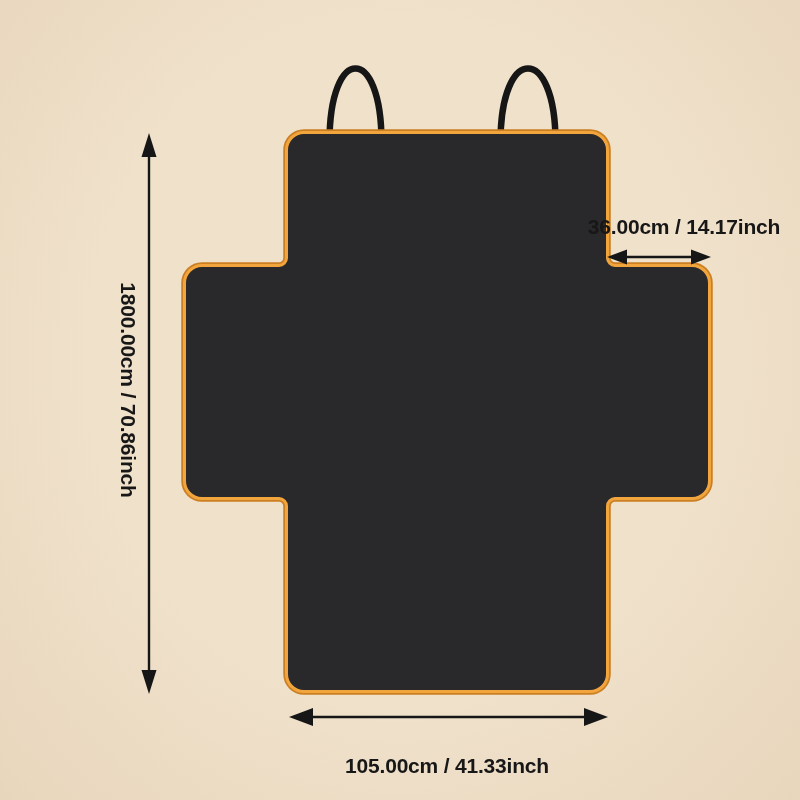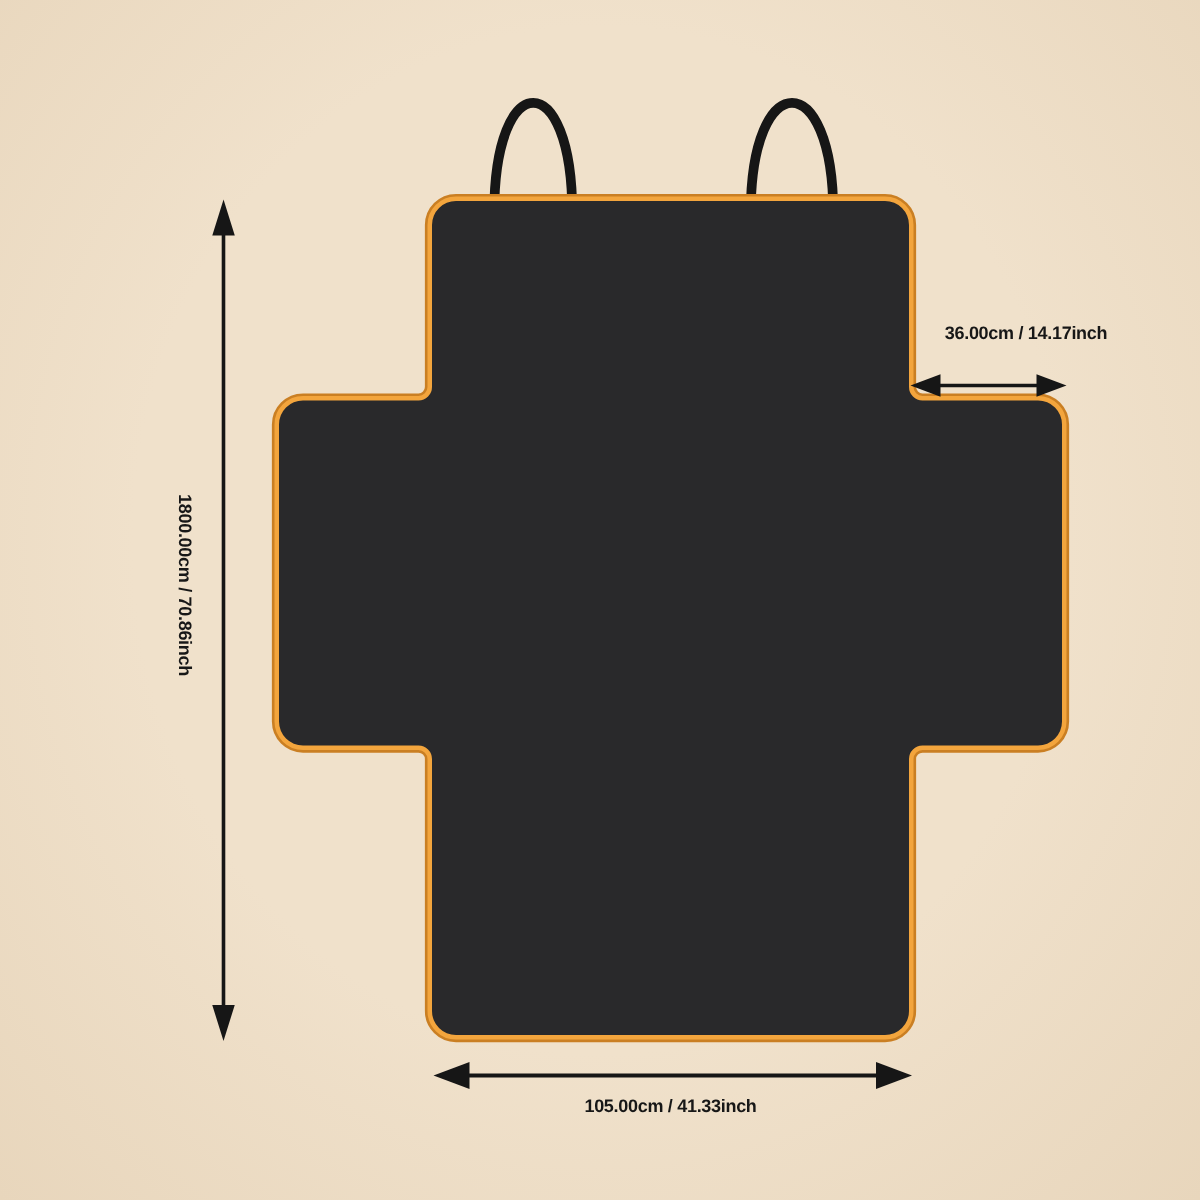--- a/index.html
+++ b/index.html
@@ -18,39 +18,39 @@
     position: absolute;
     left: 0;
     top: 0;
     width: 800px;
     height: 800px;
     display: block;
   }
   .dim-label {
     position: absolute;
     color: #171717;
-    font-size: 12px;
+    font-size: 21px;
     font-weight: 700;
     letter-spacing: -0.2px;
     white-space: nowrap;
   }
   .dim-label.vertical {
     writing-mode: vertical-rl;
     left: 116px;
     top: 390px;
     transform: translateY(-50%);
   }
   .dim-label.flap {
     left: 684px;
     top: 215px;
     transform: translateX(-50%);
   }
   .dim-label.bottom {
     left: 447px;
-    top: 730px;
+    top: 754px;
     transform: translateX(-50%);
   }
 </style>
 </head>
 <body>
 
 <div class="stage">
 
   <svg class="diagram-svg" viewBox="0 0 800 800">
 

